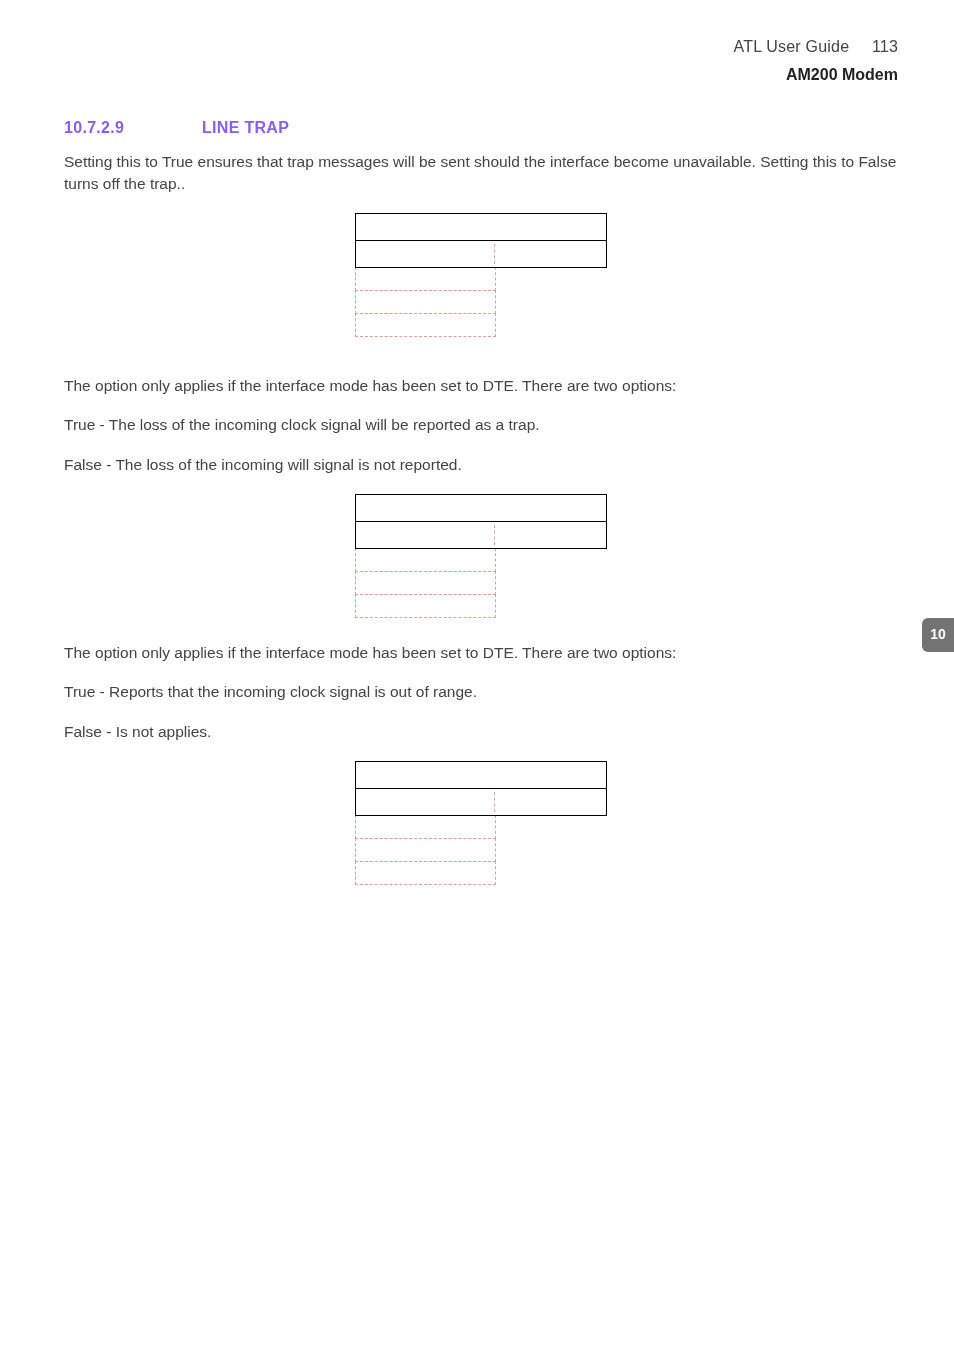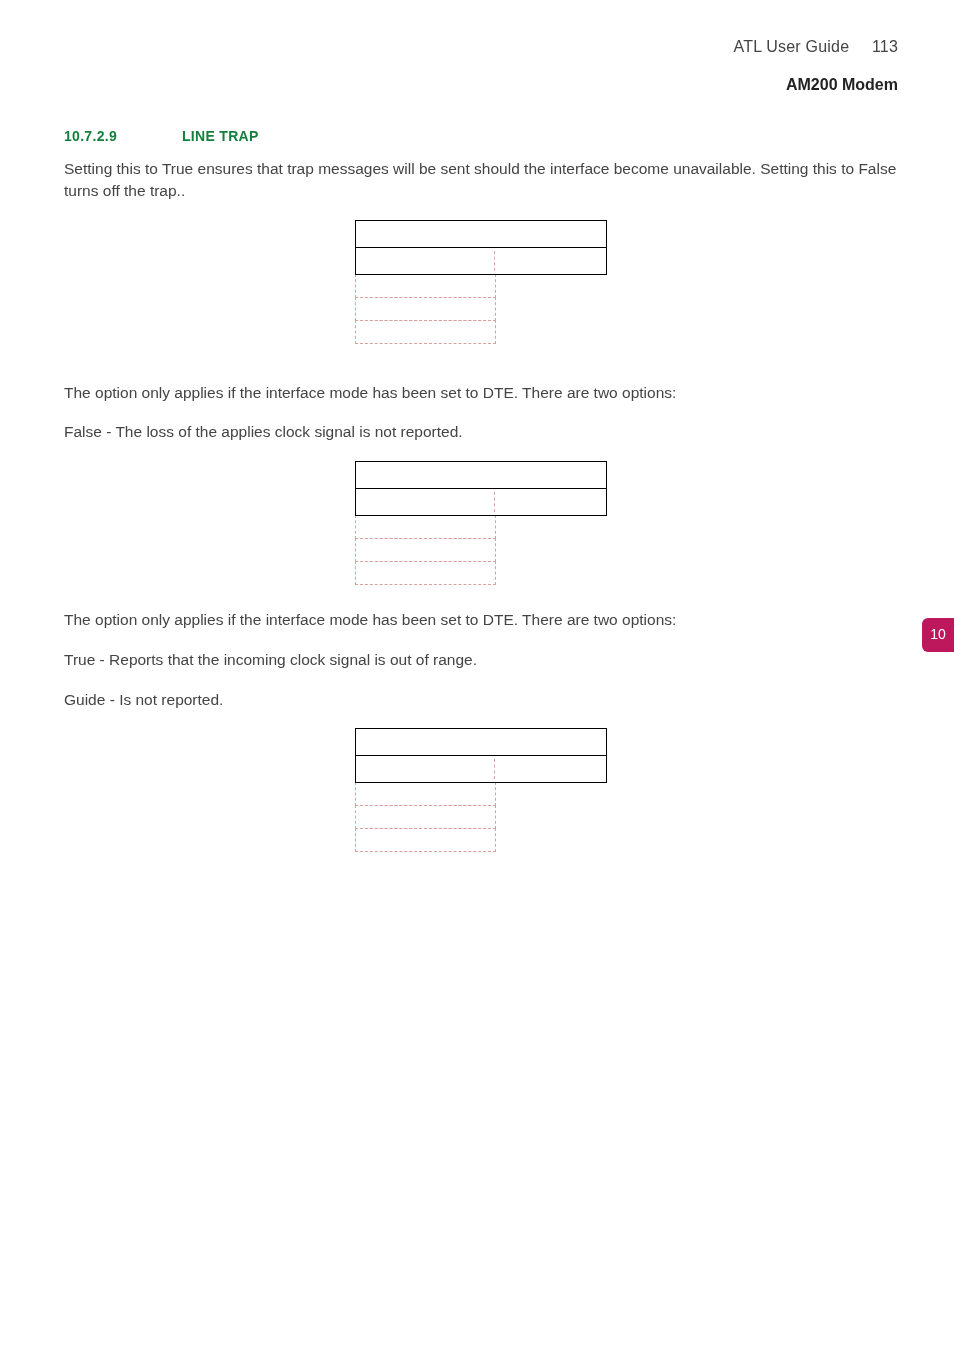--- a/index.html
+++ b/index.html
@@ -16,29 +16,29 @@
     box-sizing: border-box;
     padding: 36px 56px 36px 64px;
     position: relative;
   }
   .header {
     text-align: right;
     margin-bottom: 30px;
   }
   .hdr-line1 { font-size: 16px; color:#444; letter-spacing:0.2px;}
   .hdr-page  { margin-left: 18px; }
-  .hdr-line2 { font-size: 16px; font-weight: bold; color:#222; margin-top:16px;}
+  .hdr-line2 { font-size: 16px; font-weight: bold; color:#222; margin-top:6px;}
   .section-head {
     font-weight: bold;
-    font-size: 14px;
+    font-size: 16px;
     letter-spacing: 0.3px;
     margin-bottom: 10px;
     display:flex;
-    gap: 40px;
-    color:#15803d;
+    gap: 60px;
+    color:#8b5cf6;
   }
   .section-head .num { min-width:78px;}
   .para { margin: 12px 0 18px 0; color:#444; }
   .menu-figure {
     width: 252px;
     margin: 14px auto 38px auto;
     font-size: 12px;
     color:#555;
   }
   .menu-figure .box-top {
@@ -65,28 +65,28 @@
     height: 22px;
     margin-top:-1px;
     width: 55%;
   }
   .side-tab {
     position: absolute;
     right: 0;
     top: 618px;
     width: 32px;
     height: 34px;
-    background: #be185d;
+    background: #737373;
     border-top-left-radius: 6px;
     border-bottom-left-radius: 6px;
     color: #fff;
     display: flex;
     align-items: center;
     justify-content: center;
-    font-weight: normal;
+    font-weight: bold;
     font-size: 14px;
   }
 </style>
 </head>
 <body>
 
 <div class="page">
 
   <div class="header">
     <div class="hdr-line1">
@@ -103,32 +103,33 @@
   <p class="para">Setting this to True ensures that trap messages will be sent should the interface become unavailable. Setting this to False turns off the trap..</p>
   <div class="menu-figure">
     <div class="box-top"></div>
     <div class="box-row2"></div>
     <div class="dashed"></div>
     <div class="dashed"></div>
     <div class="dashed"></div>
   </div>
 
   <p class="para">The option only applies if the interface mode has been set to DTE. There are two options:</p>
-  <p class="para">False - The loss of the applies clock signal is not reported.</p>
+  <p class="para">True - The loss of the incoming clock signal will be reported as a trap.</p>
+  <p class="para">False - The loss of the incoming will signal is not reported.</p>
   <div class="menu-figure" style="margin-bottom:24px;">
     <div class="box-top"></div>
     <div class="box-row2"></div>
     <div class="dashed"></div>
     <div class="dashed"></div>
     <div class="dashed"></div>
   </div>
 
   <p class="para">The option only applies if the interface mode has been set to DTE. There are two options:</p>
   <p class="para">True - Reports that the incoming clock signal is out of range.</p>
-  <p class="para">Guide - Is not reported.</p>
+  <p class="para">False - Is not applies.</p>
   <div class="menu-figure">
     <div class="box-top"></div>
     <div class="box-row2"></div>
     <div class="dashed"></div>
     <div class="dashed"></div>
     <div class="dashed"></div>
   </div>
 
   <div class="side-tab">
     <span>10</span>

